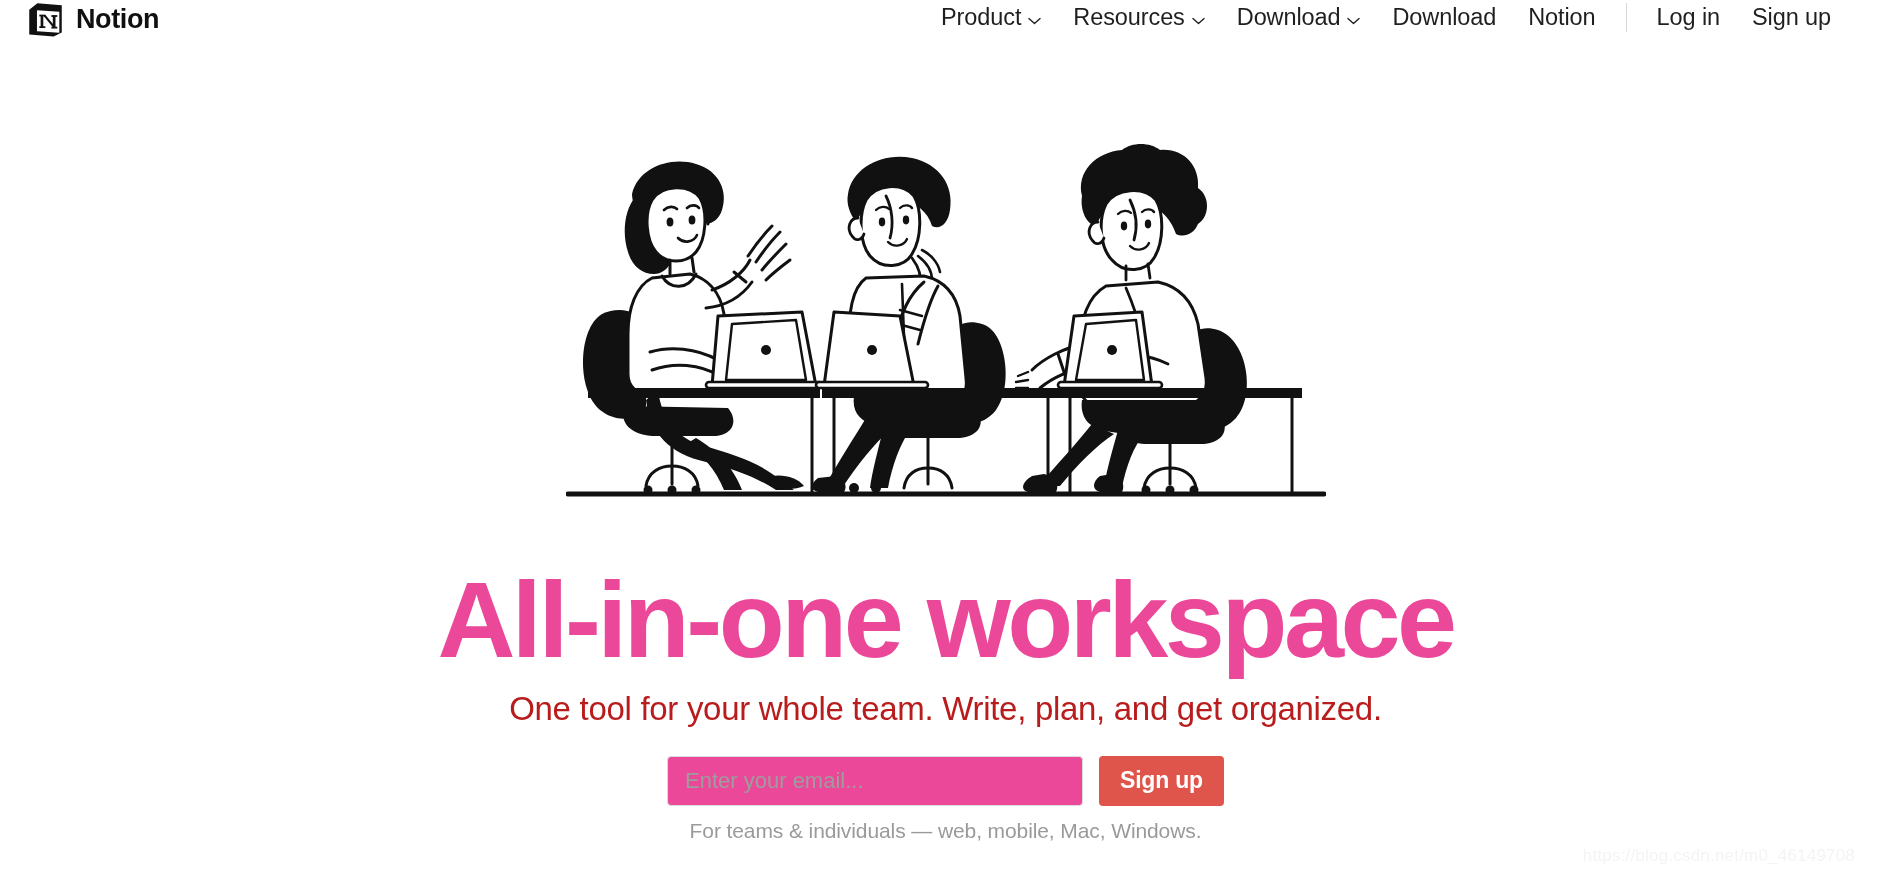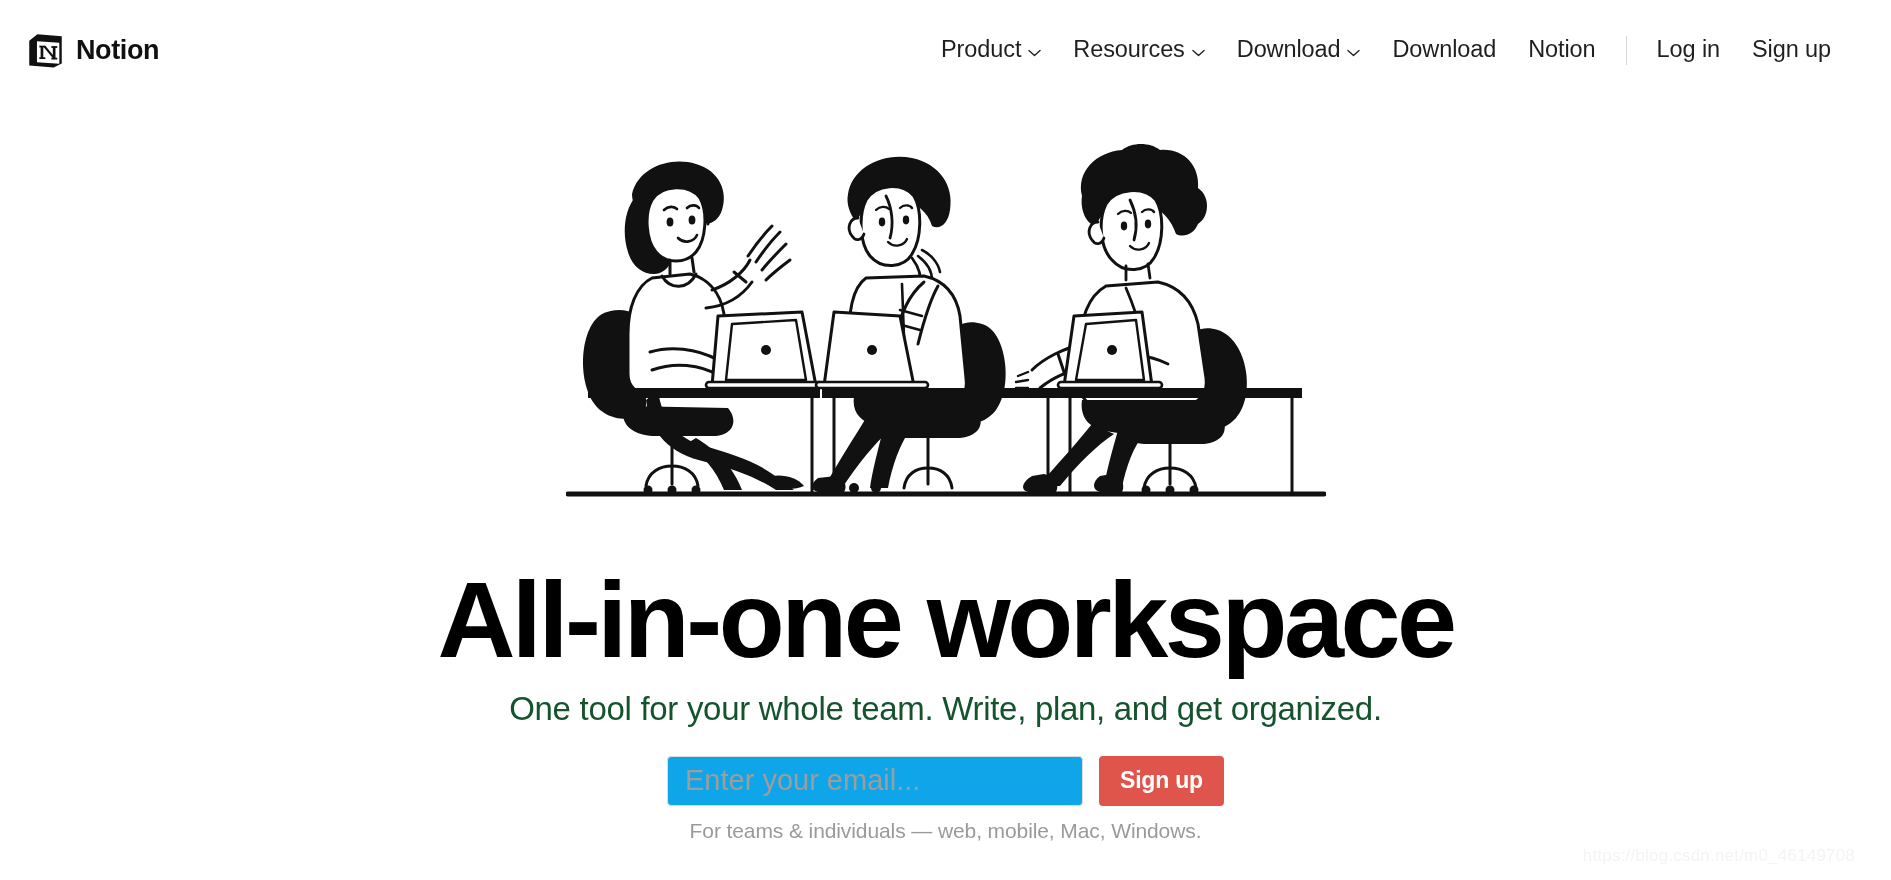--- a/index.html
+++ b/index.html
@@ -20,21 +20,21 @@
   }
 
   
   .header {
     position: absolute;
     top: 0;
     left: 0;
     width: 1891px;
     height: 100px;
     display: flex;
-    align-items: center;
+    align-items: flex-start;
     padding: 0 44px 0 26px;
   }
 
   .brand {
     display: flex;
     align-items: center;
     gap: 11px;
     text-decoration: none;
     color: #111;
   }
@@ -108,53 +108,53 @@
     margin-top: 38px;
   }
 
   .headline {
     margin: 0;
     margin-top: 26px;
     font-size: 108px;
     font-weight: 700;
     letter-spacing: -3.5px;
     line-height: 1.04;
-    color: #000000;
+    color: #ec4899;
     text-align: center;
     white-space: nowrap;
   }
 
   .subhead {
     margin: 0;
     margin-top: 12px;
     font-size: 33px;
     font-weight: 400;
-    color: #14532d;
+    color: #b91c1c;
     letter-spacing: -0.3px;
     text-align: center;
     line-height: 1.25;
     white-space: nowrap;
   }
 
   .signup-form {
     margin-top: 26px;
     display: flex;
     align-items: center;
     gap: 16px;
   }
   .email-input {
     width: 416px;
     height: 50px;
     border: 1px solid #dcdcdc;
     border-radius: 4px;
     padding: 0 17px;
-    font-size: 29px;
+    font-size: 22px;
     font-family: inherit;
     color: #2b2b2b;
-    background: #0ea5e9;
+    background: #ec4899;
     outline: none;
   }
   .email-input::placeholder {
     color: #9d9d9d;
     opacity: 1;
   }
 
   .signup-btn {
     height: 50px;
     min-width: 113px;

